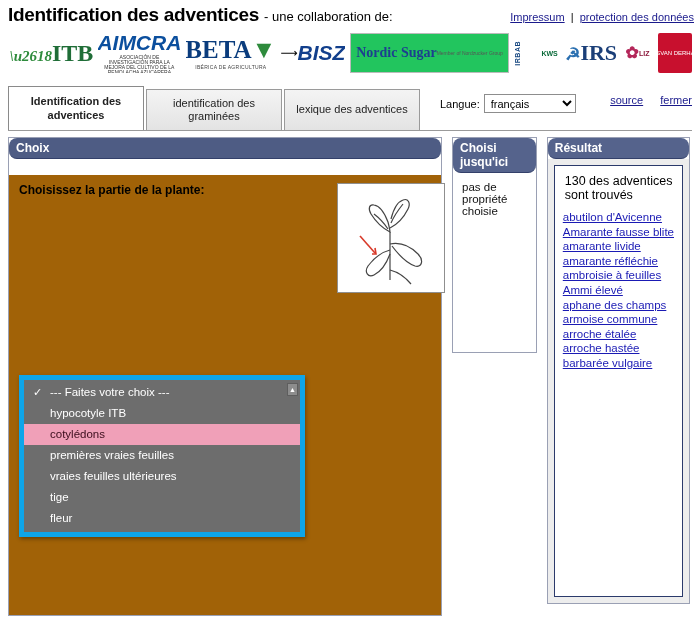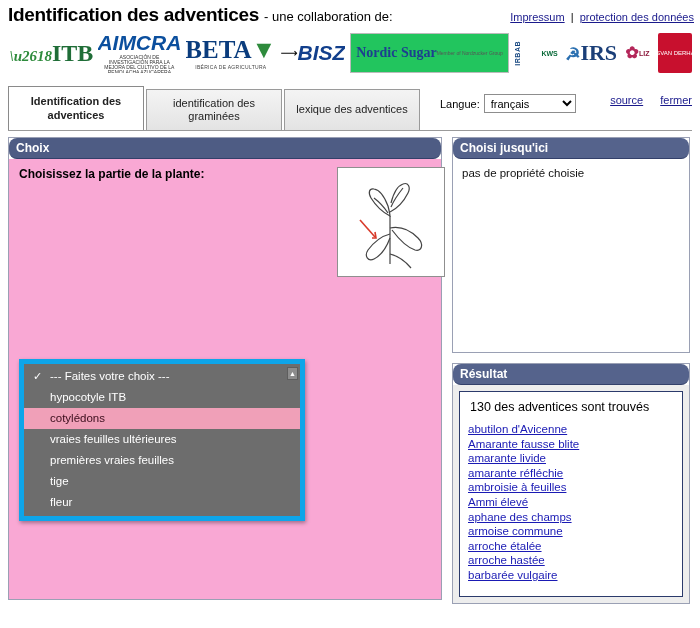--- a/index.html
+++ b/index.html
@@ -161,27 +161,28 @@
     background: #4e5c84;
     color: #fff;
     font-weight: bold;
     font-size: 12px;
     padding: 3px 7px;
     border-bottom: 1px solid #33406a;
     border-radius: 8px;
   }
   .panel-title.light { background:#55638c; }
   .col-left { width: 434px; }
-  .col-right { width: 238px; display:flex; flex-direction:column; gap:10px; }
+  .col-right { width: 238px; display:flex; flex-direction:row; gap:10px; }
 
   .choix-body {
     position: relative;
     height: 440px;
     padding: 8px 10px;
-    background: #f9a8d4;
+    background: #a16207;
+    margin-top: 16px;
   }
   .choix-label { font-weight: bold; font-size: 12px; margin-bottom: 6px;}
 
   
   .dropdown {
     position: absolute;
     left: 10px;
     top: 200px;
     width: 286px;
     background: #6d6d6d;
@@ -368,22 +369,22 @@
               <path d="M34 70 L38 70 L37 64"></path>
             </g>
           </svg>
         </div>
 
         <div class="dropdown">
           <div class="dd-scroll">▲</div>
           <div class="dd-item checked">--- Faites votre choix ---</div>
           <div class="dd-item">hypocotyle ITB</div>
           <div class="dd-item selected">cotylédons</div>
+          <div class="dd-item">premières vraies feuilles</div>
           <div class="dd-item">vraies feuilles ultérieures</div>
-          <div class="dd-item">premières vraies feuilles</div>
           <div class="dd-item">tige</div>
           <div class="dd-item">fleur</div>
         </div>
       </div>
     </div>
   </div>
 
   <div class="col-right">
 
     <div class="panel panel-choisi">

